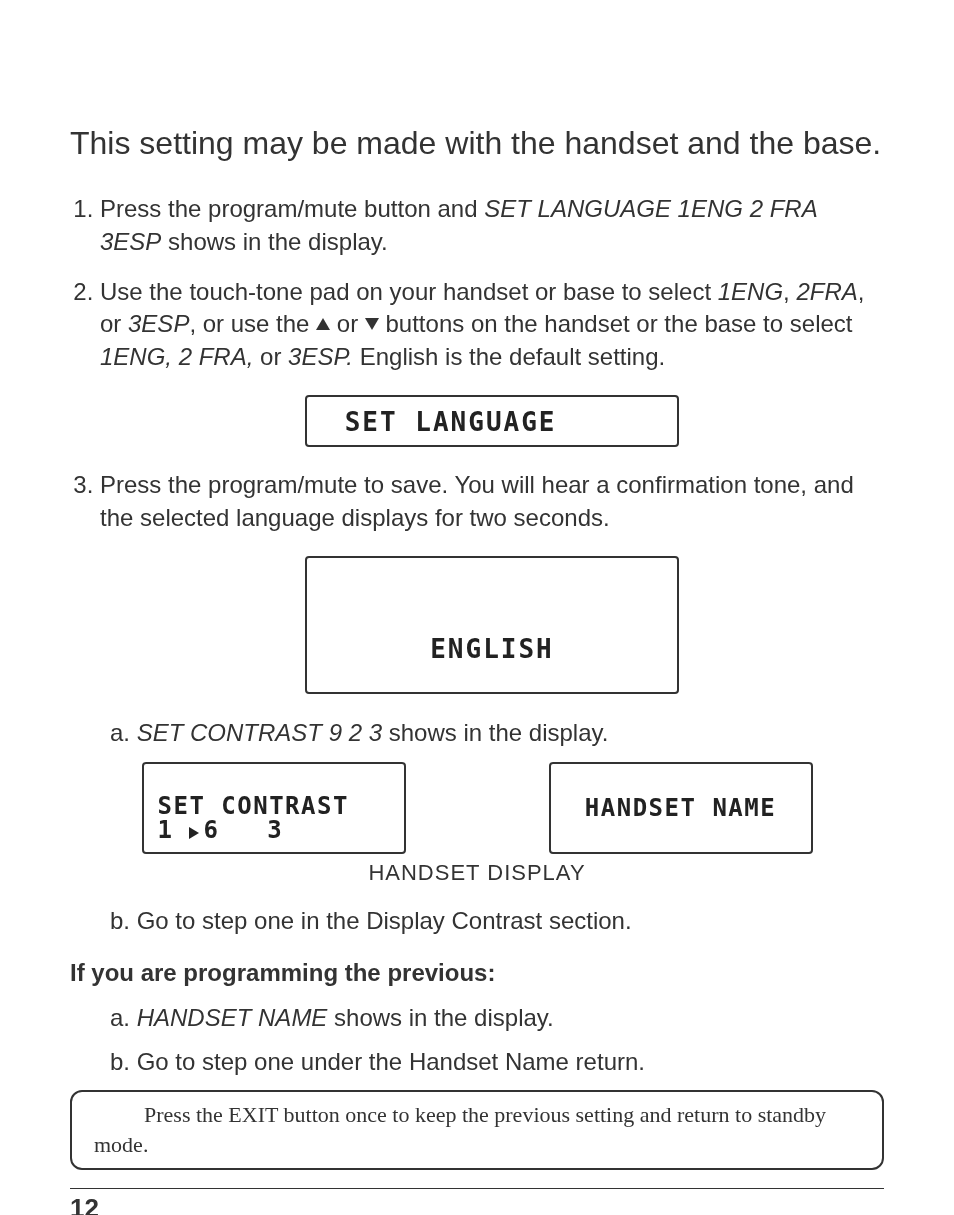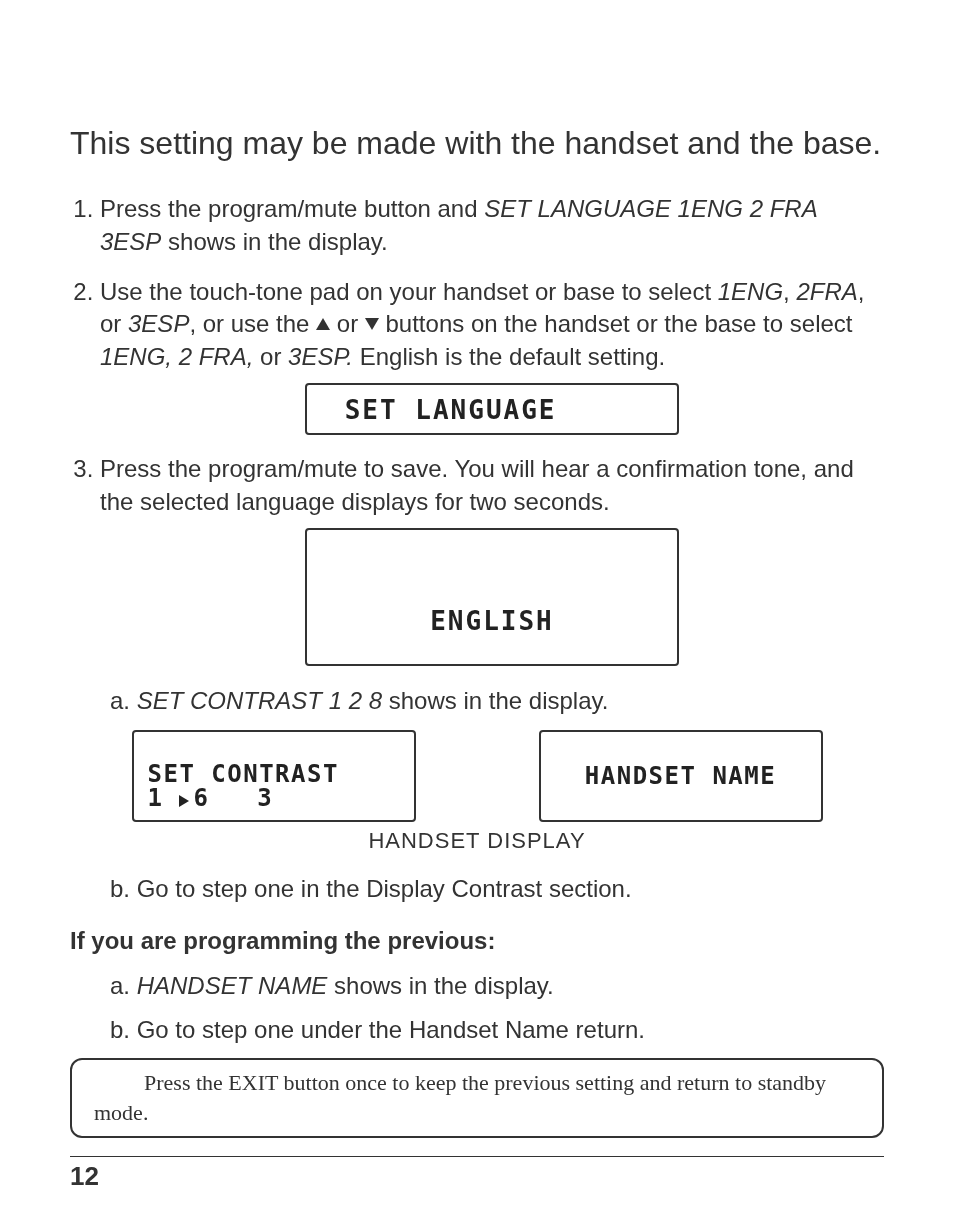--- a/index.html
+++ b/index.html
@@ -28,30 +28,30 @@
   ol.main > li {
     font-size: 24px;
     line-height: 1.35;
     margin-bottom: 18px;
   }
   .italic { font-style: italic; }
   .lcd {
     border: 2px solid #333;
     border-radius: 4px;
     padding: 12px 20px 10px 20px;
-    margin: 10px auto;
+    margin: 22px auto;
     display: block;
     text-align: left;
   }
   .lcd-w1 { width: 330px; }
   .lcd-w2 { width: 330px; height: 92px; display:flex; align-items:flex-end; justify-content:center; padding-bottom:30px;}
   .lcd-half {
     border: 2px solid #333;
     border-radius: 4px;
-    width: 284px;
+    width: 264px;
     height: 92px;
     box-sizing: border-box;
     padding: 10px 14px;
     display: flex;
     flex-direction: column;
     justify-content: flex-end;
   }
   .lcd-half.center { justify-content: center; align-items: center; }
   .seg {
     font-family: "Lucida Console", "Consolas", monospace;
@@ -163,21 +163,21 @@
     <li>
       <span>Press the program/mute to save. You will hear a confirmation tone, and the selected language displays for two seconds.</span>
       <div class="lcd lcd-w2">
         <div class="seg">ENGLISH</div>
       </div>
     </li>
   </ol>
 
 
   <div class="subitem">
-    <span>a. </span><span class="italic">SET CONTRAST 1 2 8</span><span> shows in the display.</span>
+    <span>a. </span><span class="italic">SET CONTRAST 9 2 3</span><span> shows in the display.</span>
   </div>
 
   <div class="pair-row">
     <div class="lcd-half">
       <div class="seg small">SET CONTRAST</div>
       <div class="seg small"><span>1 </span><span class="tri small"></span><span>6   3</span></div>
     </div>
     <div class="lcd-half center">
       <div class="seg small">HANDSET NAME</div>
     </div>

